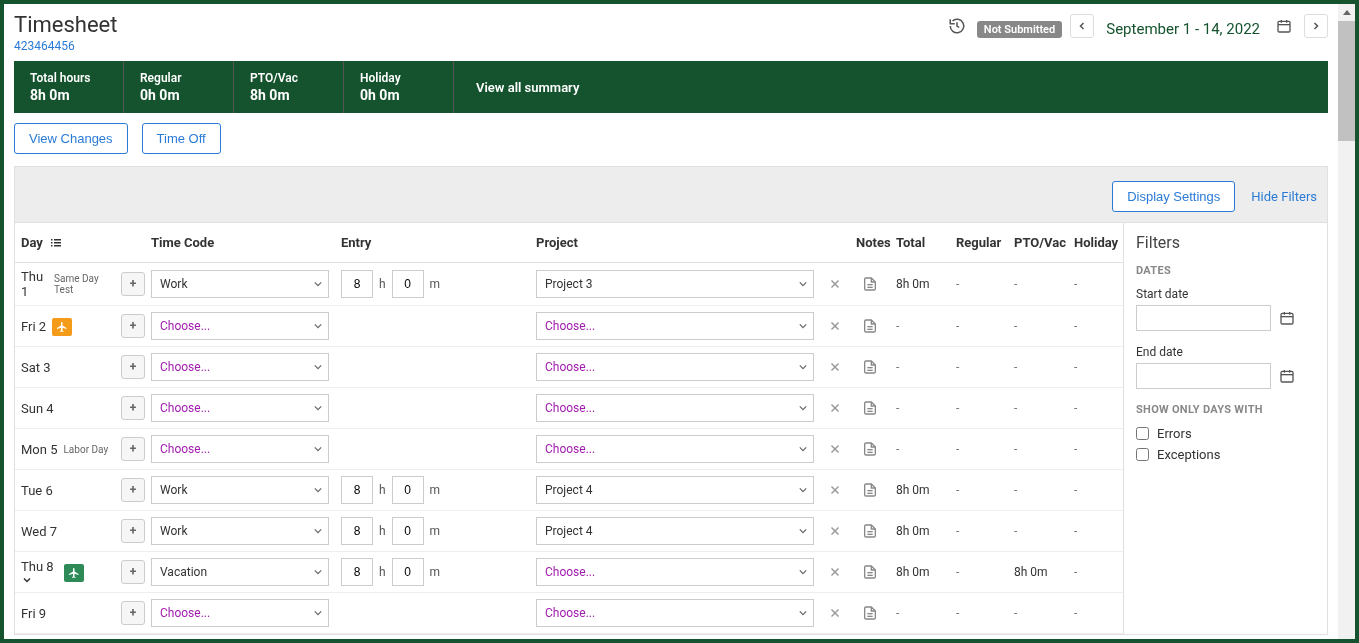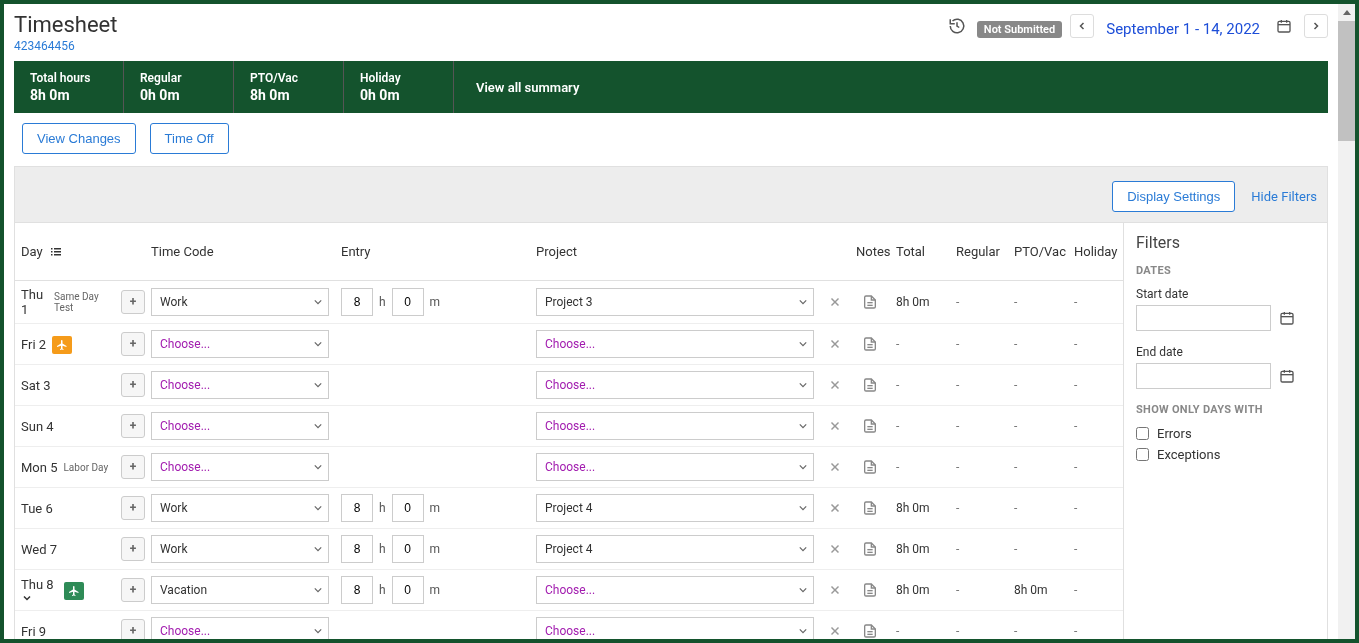--- a/index.html
+++ b/index.html
@@ -13,48 +13,48 @@
 
 .header-row { display: flex; align-items: flex-start; padding: 8px 10px 4px 10px; }
 .title-area { flex: 1; }
 .title { font-size: 22px; font-weight: 400; color: #333; }
 .sub-link { color: #2a7bd6; font-size: 12px; text-decoration: none; display:inline-block; margin-top:2px;}
 
 .header-actions { display: flex; align-items: flex-end; gap: 8px; margin-top: 2px;}
 .icon-btn { width: 24px; height: 24px; border: 1px solid #ddd; border-radius: 3px; display: inline-flex; align-items: center; justify-content: center; background: #fff; cursor: pointer; }
 .icon-btn.bare { border:none; background:transparent; }
 .status-badge { background: #888; color: #fff; font-size: 11px; font-weight: 600; padding: 2px 7px; border-radius: 3px; }
-.date-range { font-size: 15px; color: #1d4ed8; margin: 0 4px; }
+.date-range { font-size: 15px; color: #14532d; margin: 0 4px; }
 
 .summary-bar { display: flex; background: #14532d; color: #fff; margin: 4px 10px 10px 10px; }
 .summary-cell { border-right: 1px solid #555; padding: 10px 16px; min-width: 110px; }
 .summary-cell .label { font-size: 12px; font-weight: 600; }
 .summary-cell .value { font-size: 14px; font-weight: 700; margin-top: 2px;}
 .summary-view-all { flex: 1; display: flex; align-items: center; padding-left: 22px; font-weight: 600; font-size: 13px;}
 
-.btn-row { padding: 0 10px 12px 18px; display: flex; gap: 14px; }
+.btn-row { padding: 0 10px 12px 10px; display: flex; gap: 14px; }
 .btn-outline { border: 1px solid #2a7bd6; color: #2a7bd6; background: #fff; padding: 7px 14px; border-radius: 3px; font-size: 13px; cursor: pointer; }
 
 .toolbar-gray { background: #ededed; margin: 0 10px; padding: 14px 10px 10px 10px; display: flex; justify-content: flex-end; gap: 16px; align-items:center; border:1px solid #e0e0e0;}
 .link-blue { color: #2a7bd6; font-size: 13px; cursor: pointer; }
 
 .main-grid { display: flex; margin: 0 10px; }
 .table-wrap { flex: 1; border: 1px solid #e0e0e0; border-top:none; }
 .filters-panel { width: 215px; border: 1px solid #e0e0e0; border-left:none; border-top:none; padding: 10px 12px; }
 .filters-title { font-size: 16px; font-weight: 400; margin-bottom: 12px; color:#444; }
 .filters-section-label { font-size: 11px; font-weight: 700; color: #888; letter-spacing: .3px; margin-bottom: 10px; }
 .field-label { font-size: 12px; color: #333; margin-bottom: 4px; display:block;}
 .field-row { display: flex; align-items: center; gap: 8px; margin-bottom: 14px; }
 .text-input { border: 1px solid #ccc; height: 26px; width: 135px; padding: 0 6px; font-size: 12px; }
 .cal-ico { width: 16px; height: 16px; color:#555; }
 .check-row { display: flex; align-items: center; gap: 8px; font-size: 13px; color: #333; margin-bottom: 6px; }
 .check-row input { width: 13px; height: 13px; }
 
 .thead { display: flex; border-bottom: 1px solid #e0e0e0; font-size: 13px; color:#333; }
-.thead .col { padding: 21px 6px; font-weight: 400; }
+.thead .col { padding: 12px 6px; font-weight: 700; }
 .col-day { width: 100px; display:flex; align-items:center; gap:6px; padding-left:8px;}
 .col-add { width: 30px; }
 .col-timecode { width: 190px; }
 .col-entry { width: 195px; }
 .col-project { width: 290px; }
 .col-remove { width: 30px; }
 .col-notes { width: 40px; text-align:center; }
 .col-total { width: 60px; }
 .col-regular { width: 58px; }
 .col-ptovac { width: 60px; }

